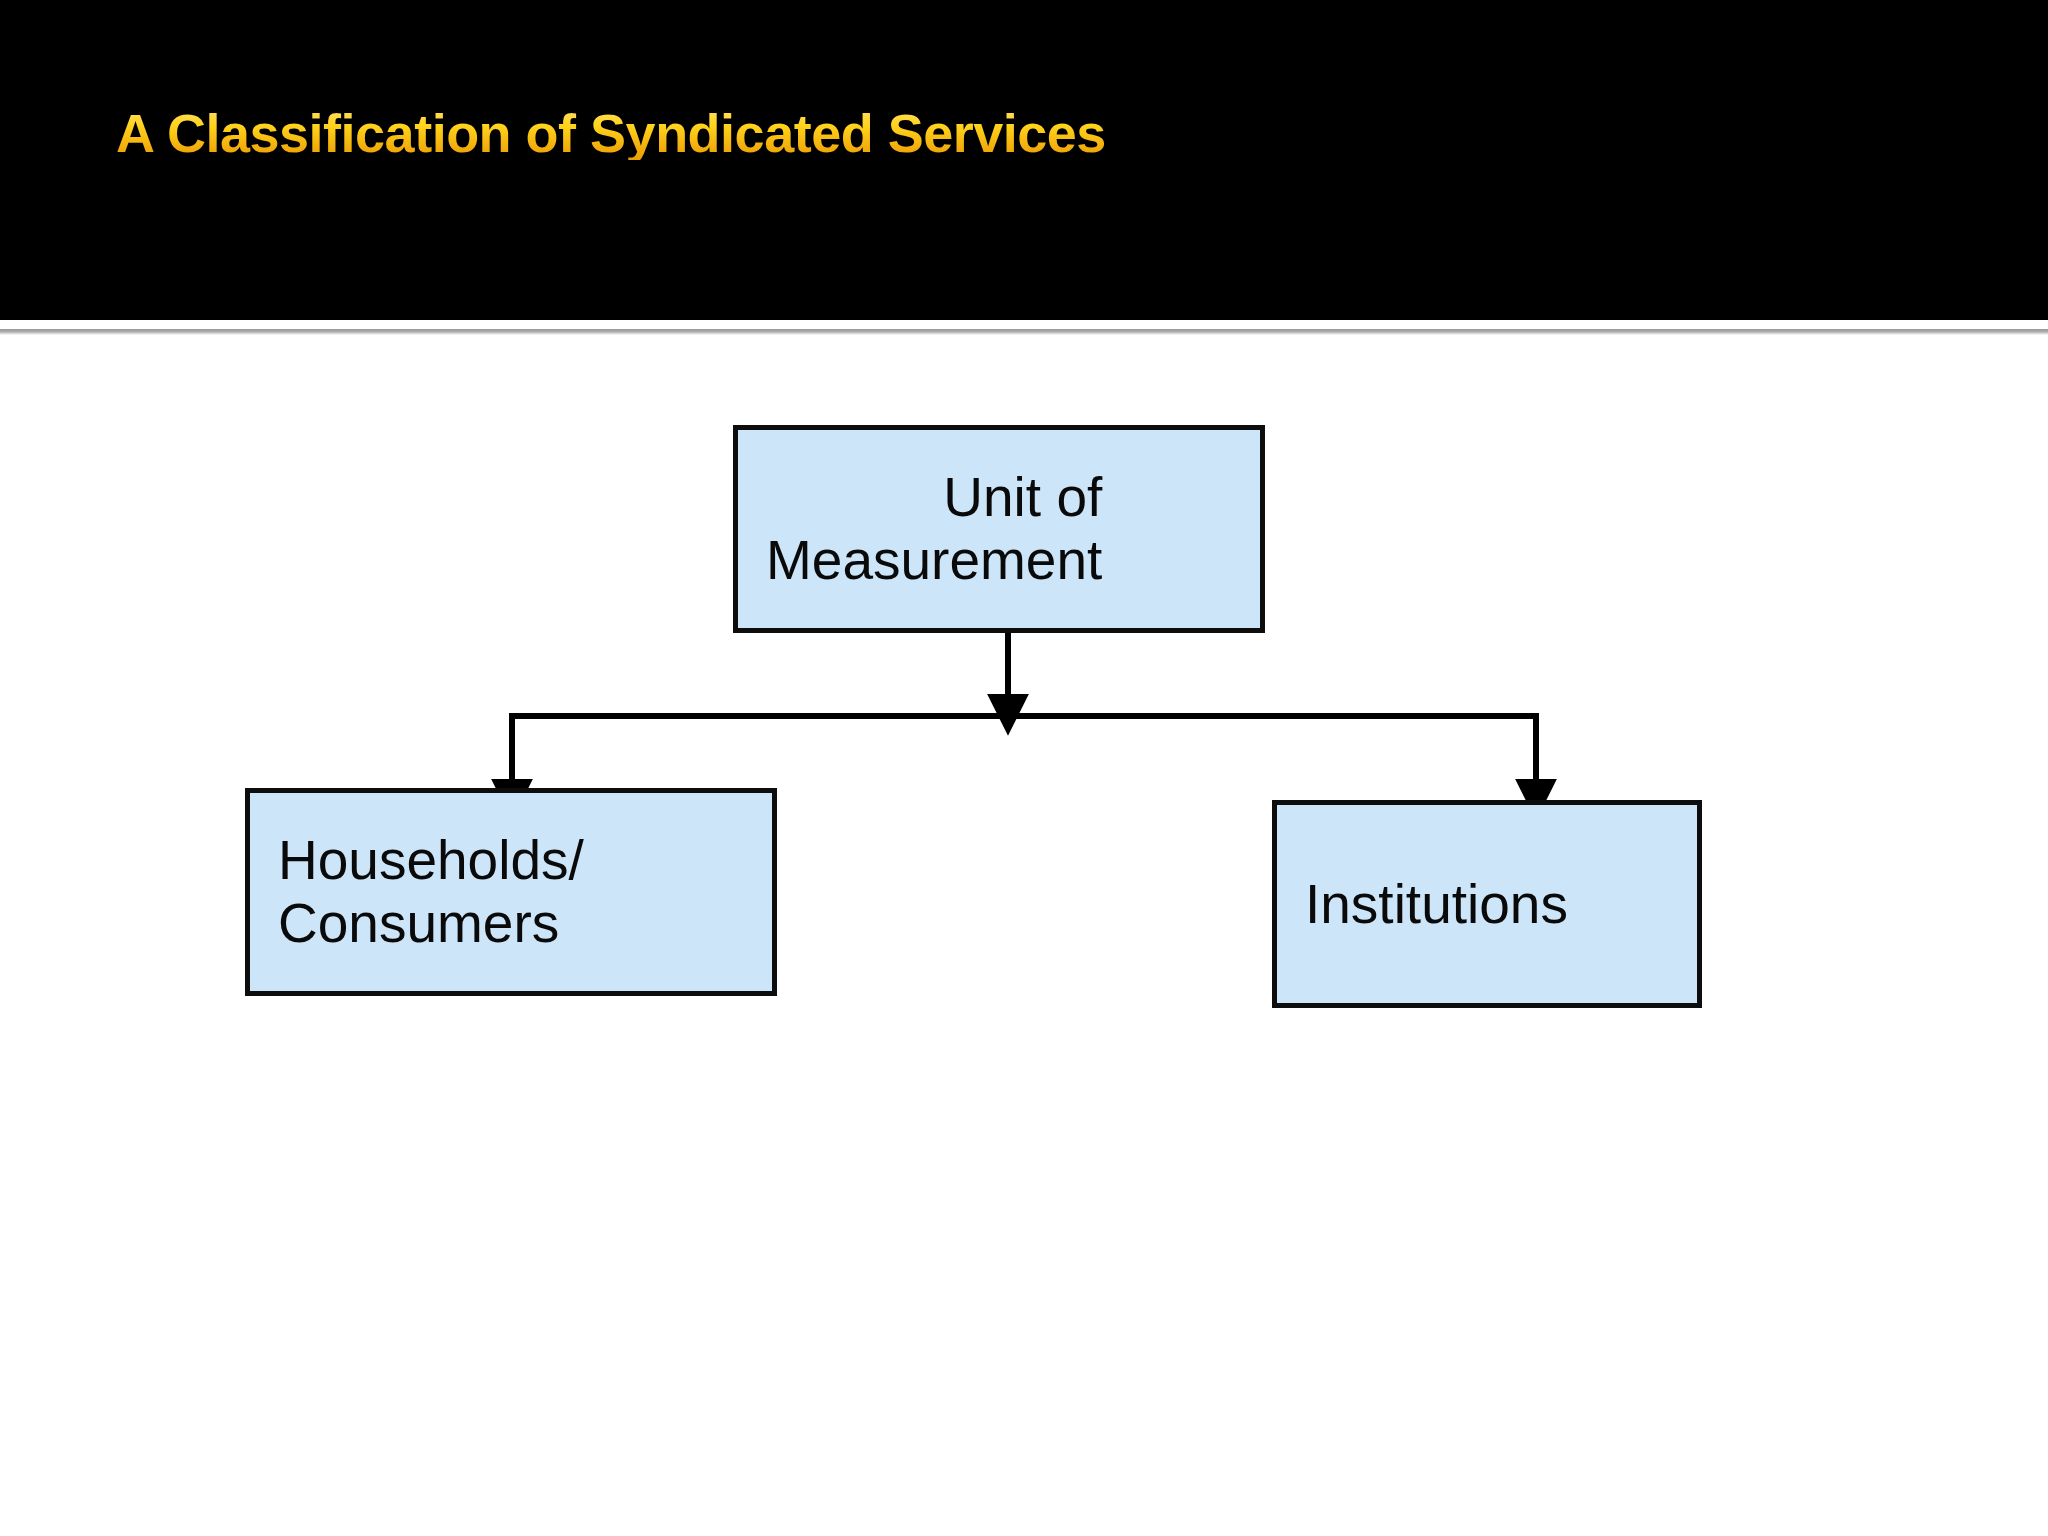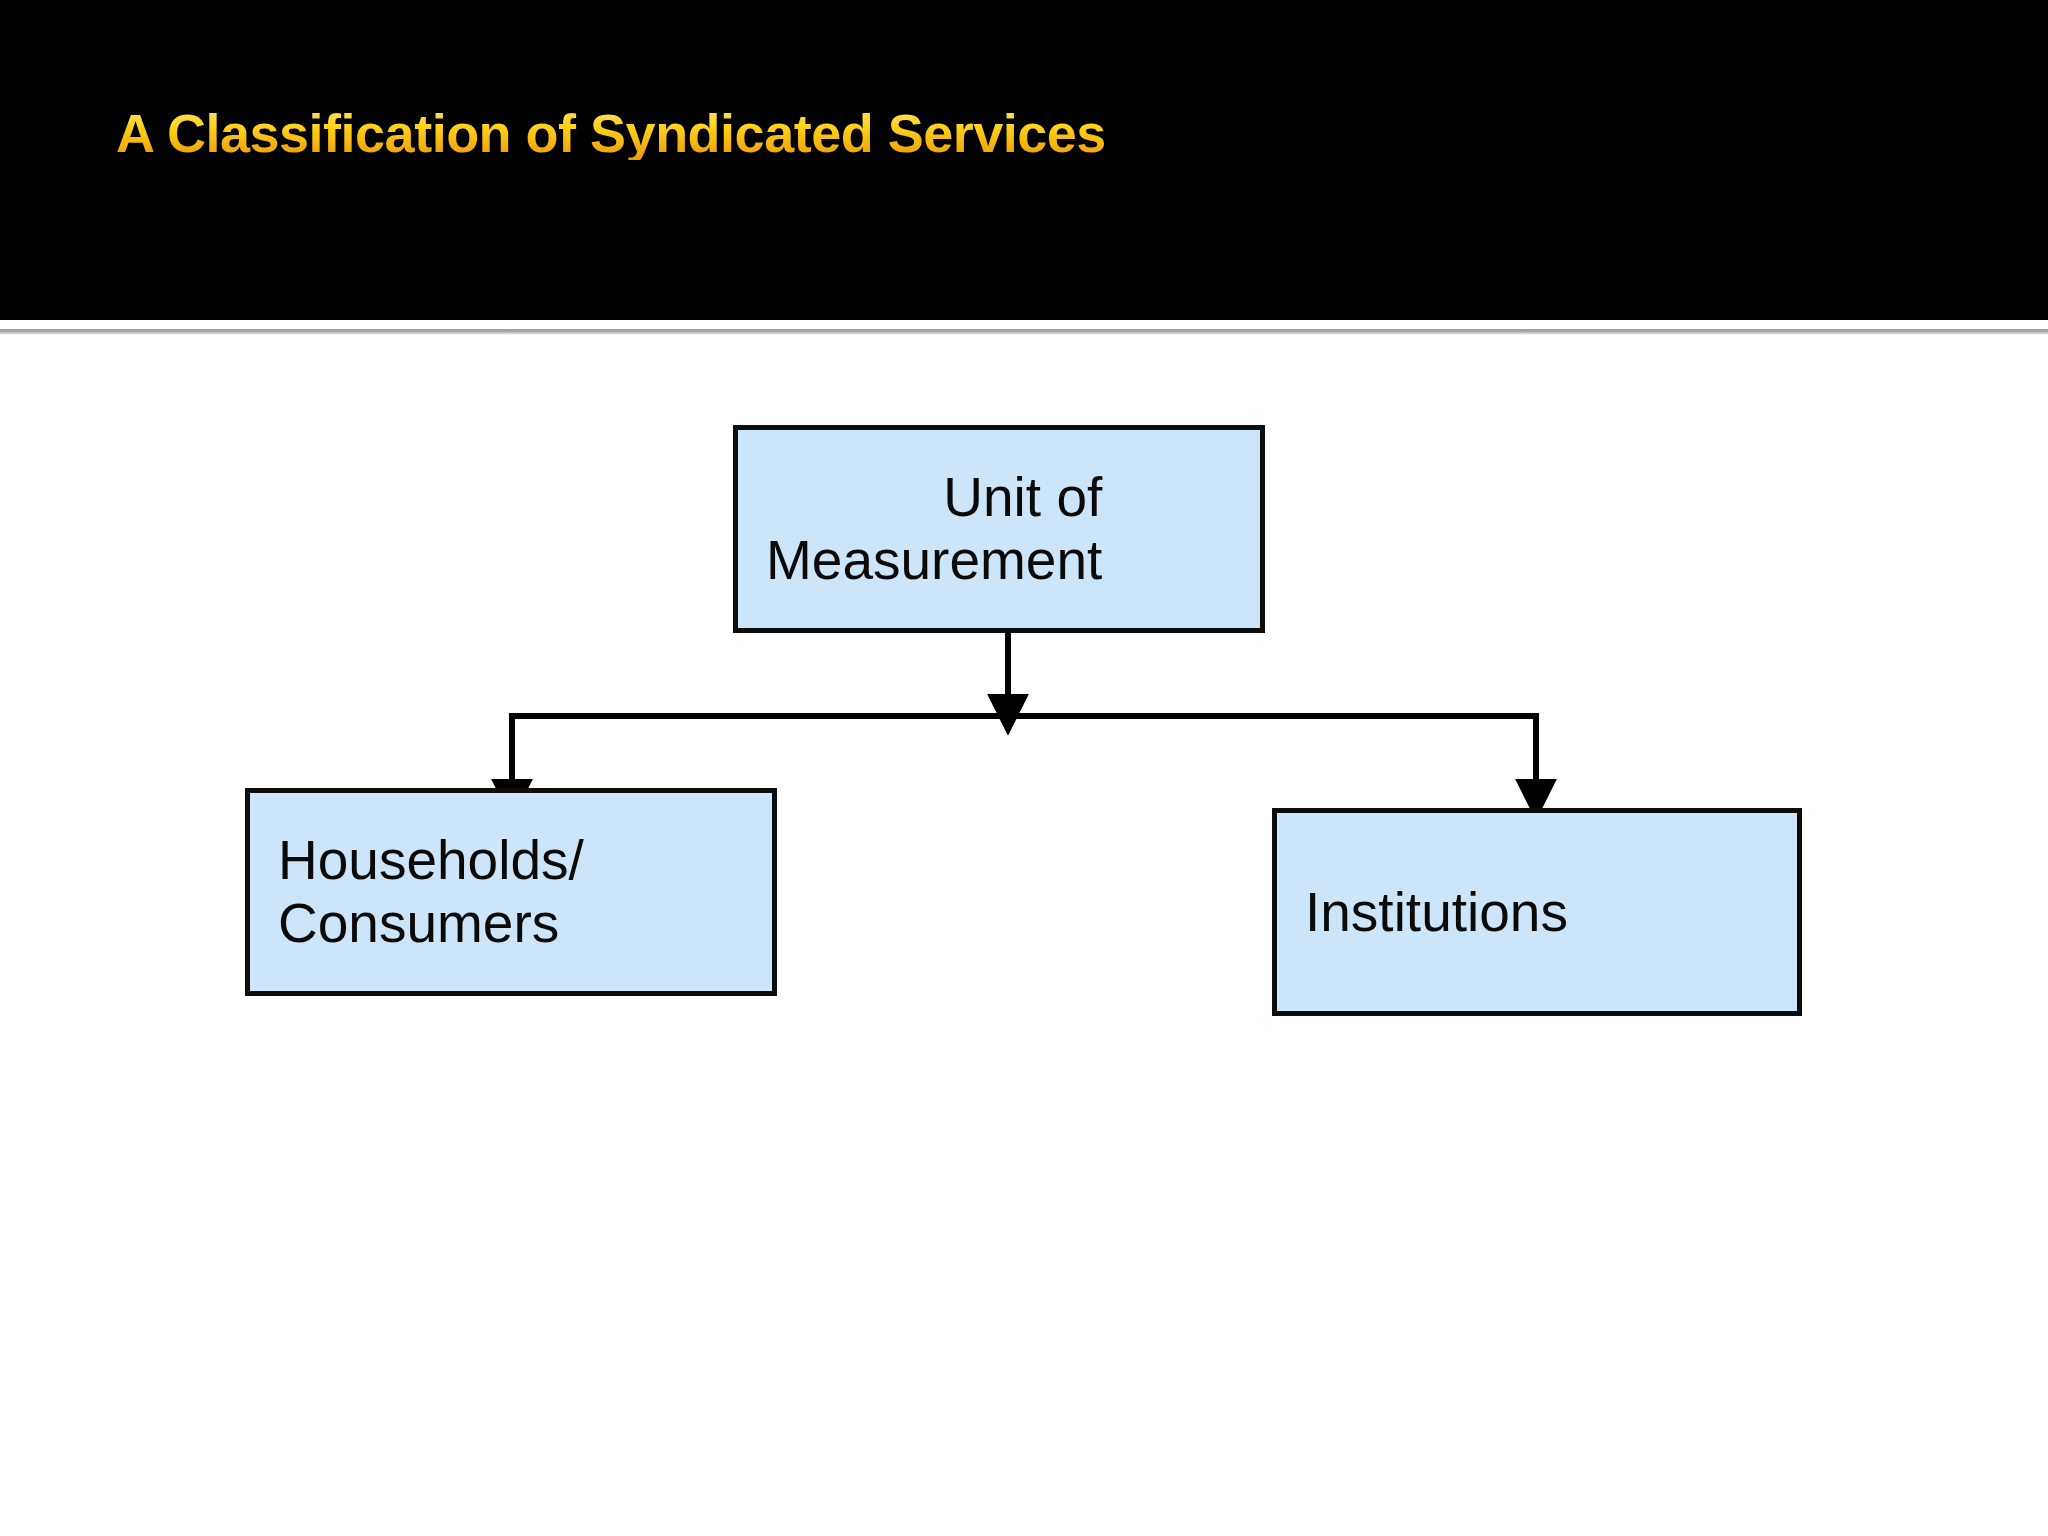--- a/index.html
+++ b/index.html
@@ -95,23 +95,22 @@
   #node-households-consumers {
     left: 245px;
     top: 788px;
     width: 532px;
     height: 208px;
   }
 
   #node-institutions {
     left: 1272px;
     top: 800px;
-    width: 530px;
+    width: 430px;
     height: 208px;
-    margin-top: 8px;
   }
 
   #connectors {
     position: absolute;
     left: 0;
     top: 0;
     width: 2048px;
     height: 1536px;
     pointer-events: none;
   }

